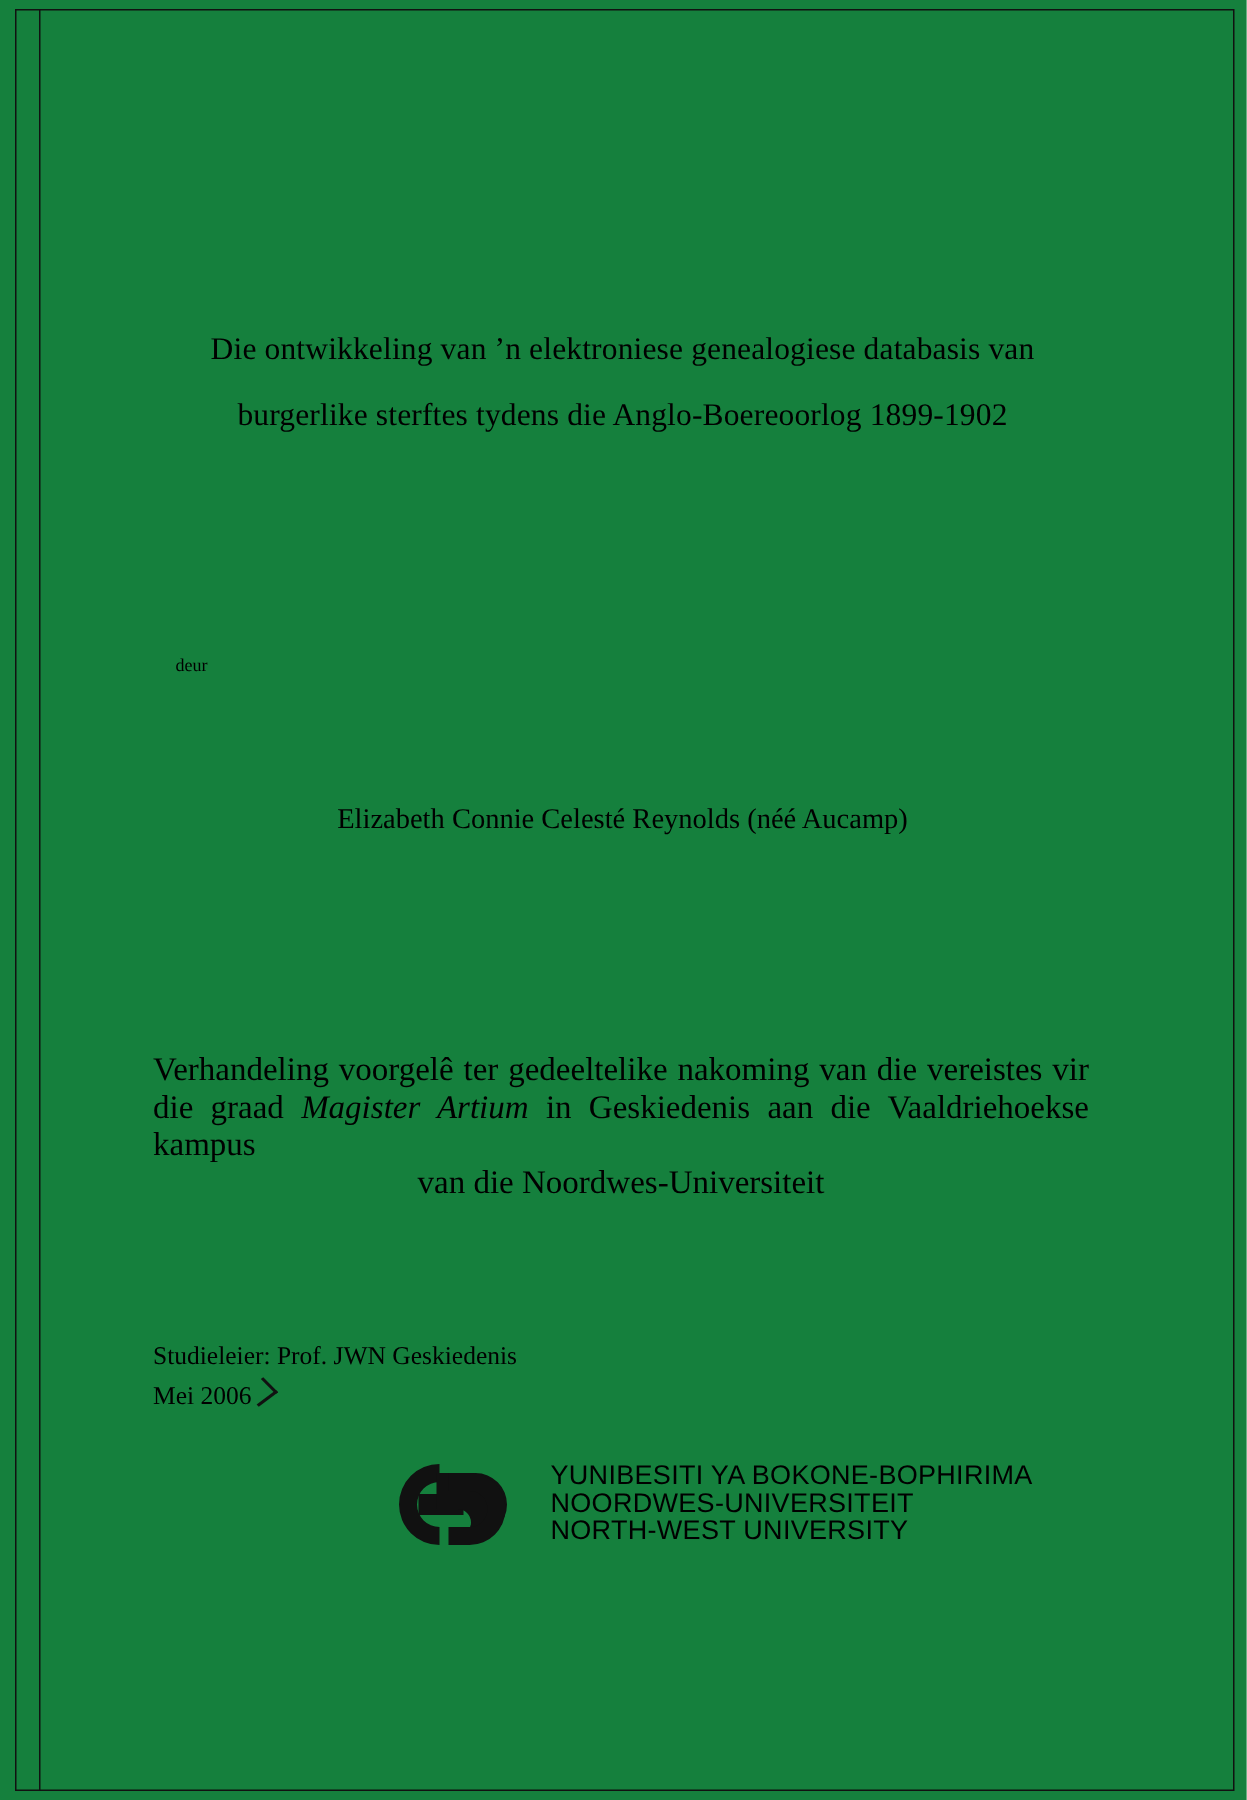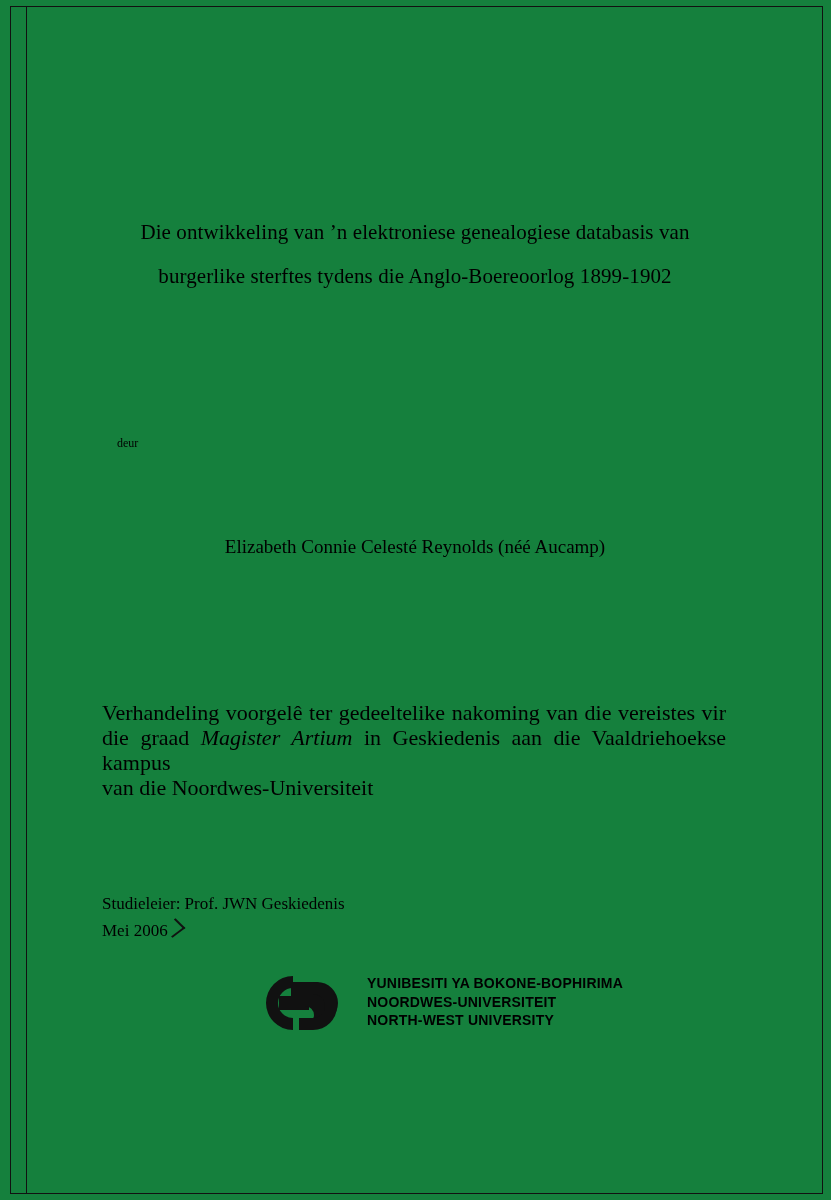--- a/index.html
+++ b/index.html
@@ -80,21 +80,21 @@
   .statement {
     position: absolute;
     top: 660px;
     left: 2px;
     width: 624px;
     font-size: 22px;
     line-height: 25px;
     text-align: justify;
     margin-top: 40px;
   }
-  .statement .last-line { text-align: left; }
+  .statement .last-line { text-align: center; }
   .statement em { font-style: italic; }
 
   .supervisor {
     position: absolute;
     top: 890px;
     left: 2px;
     width: 624px;
     font-size: 17px;
     line-height: 27px;
   }
@@ -123,22 +123,22 @@
     left: 0;
     top: 2px;
     width: 110px;
     height: 66px;
   }
   .logo-text {
     position: absolute;
     left: 112px;
     top: 6px;
     font-family: "Liberation Sans", sans-serif;
-    font-size: 14px;
-    font-weight: bold;
+    font-size: 18px;
+    font-weight: normal;
     line-height: 18.5px;
     letter-spacing: 0.2px;
     white-space: nowrap;
   }
 </style>
 </head>
 <body>
 
 <div class="page">
 

